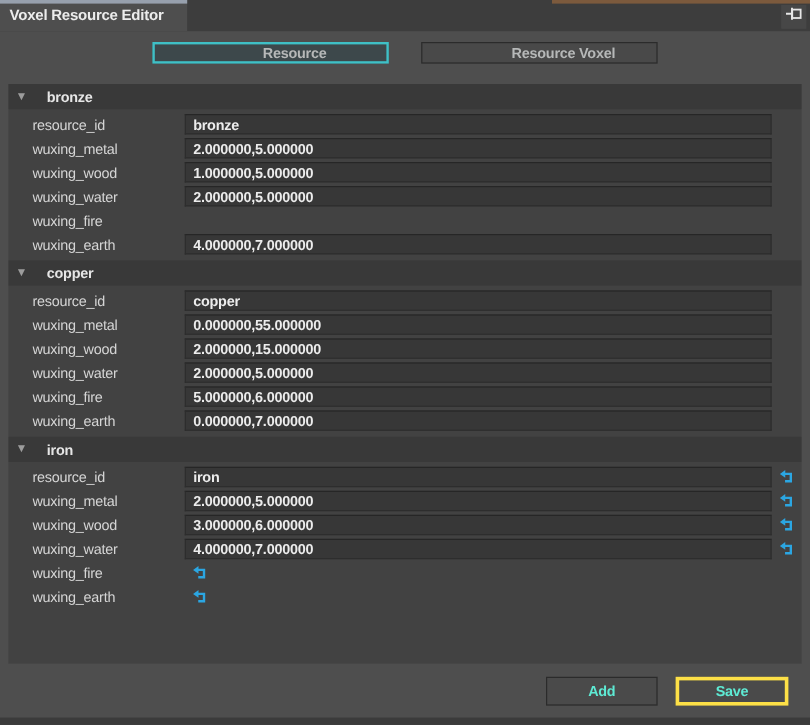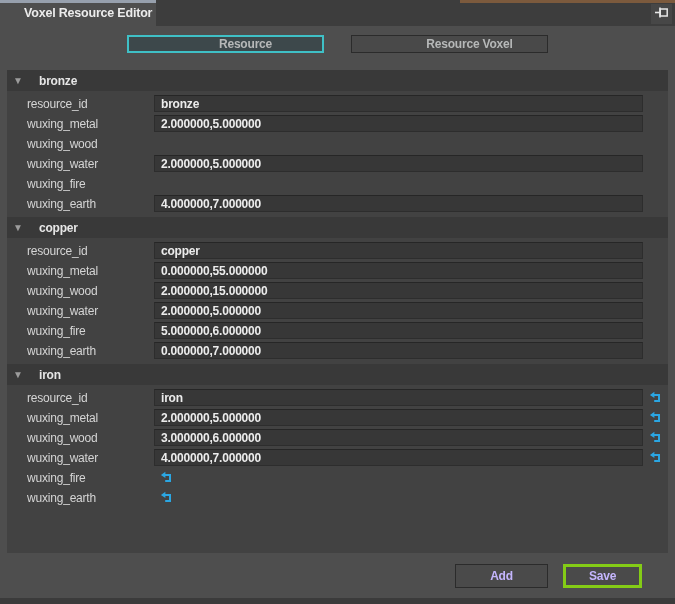--- a/index.html
+++ b/index.html
@@ -5,21 +5,21 @@
   * { margin:0; padding:0; box-sizing:border-box; }
   body { background:#2b2b2b; font-family:"Liberation Sans", sans-serif; }
   #window {
     position:relative; width:675px; height:604px; background:#4e4e4e;
     overflow:hidden; letter-spacing:-0.2px;
   }
   
   #top-strip { position:absolute; left:0; top:0; width:675px; height:26px; background:#3d3d3d; }
   #title-tab {
     position:absolute; left:0; top:0; width:156px; height:26px; background:#4e4e4e;
-    display:flex; align-items:center; padding-left:24px;
+    display:flex; align-items:center; padding-left:8px;
   }
   #title-tab span { color:#ececec; font-size:12.5px; font-weight:bold; white-space:nowrap; }
   .sliver { position:absolute; top:0; height:3px; }
   #sliver-left  { left:0; width:156px; background:#97a0ad; }
   #sliver-right { left:460px; width:215px; background:#7c5a3d; }
   #pin-btn {
     position:absolute; right:3px; top:4px; width:21px; height:20px; background:#474747;
     display:flex; align-items:center; justify-content:center; cursor:pointer;
   }
   
@@ -52,24 +52,24 @@
     border:1px solid #2d2d2d; border-top-color:#262626;
     color:#ececec; font-size:12px; font-weight:bold;
     font-family:"Liberation Sans", sans-serif; letter-spacing:-0.2px;
     padding:0 0 0 6px; outline:none;
   }
   .icon-slot { width:24px; display:flex; align-items:center; justify-content:center; }
   
   .footer-btn {
     position:absolute; top:564px; height:24px;
     display:flex; align-items:center; justify-content:center;
-    font-size:12px; font-weight:bold; color:#c4b5fd; cursor:pointer; background:#4a4a4a;
+    font-size:12px; font-weight:bold; color:#5eead4; cursor:pointer; background:#4a4a4a;
   }
   #add-btn { left:455px; width:93px; border:1px solid #2b2b2b; }
-  #save-btn { left:563px; width:79px; border:3px solid #84cc16; }
+  #save-btn { left:563px; width:94px; border:3px solid #fde047; }
   #bottom-strip { position:absolute; left:0; bottom:0; width:675px; height:6px; background:#3b3b3b; }
 </style>
 </head>
 <body>
 
 <div id="window">
 
   <div id="top-strip"></div>
   <div id="title-tab">
     <span>Voxel Resource Editor</span>
@@ -104,20 +104,21 @@
           <input class="finput" type="text" value="bronze" style="">
           <span class="icon-slot"></span>
         </div>
         <div class="row">
           <span class="flabel">wuxing_metal</span>
           <input class="finput" type="text" value="2.000000,5.000000" style="">
           <span class="icon-slot"></span>
         </div>
         <div class="row">
           <span class="flabel">wuxing_wood</span>
+          <input class="finput" type="text" value="1.000000,5.000000" style="">
           <span class="icon-slot"></span>
         </div>
         <div class="row">
           <span class="flabel">wuxing_water</span>
           <input class="finput" type="text" value="2.000000,5.000000" style="">
           <span class="icon-slot"></span>
         </div>
         <div class="row">
           <span class="flabel">wuxing_fire</span>
           <span class="icon-slot"></span>

